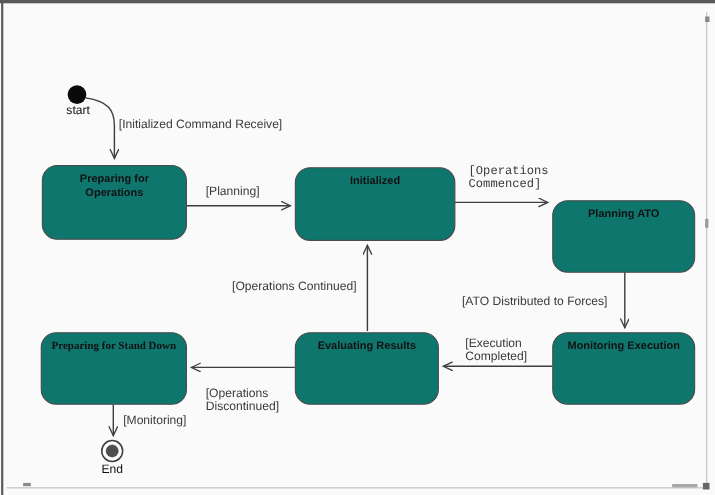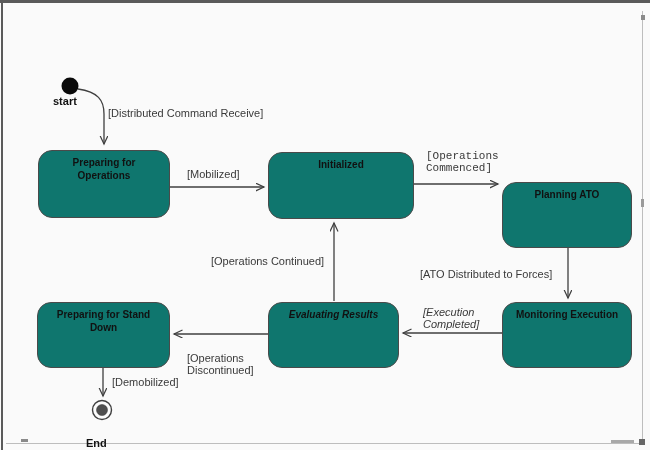--- a/index.html
+++ b/index.html
@@ -34,43 +34,43 @@
     padding:5px 8px 0 8px;
     font-weight:bold;font-size:10px;line-height:13px;
     text-align:center;color:#111;
   }
   .s1{left:38px;top:150px;width:132px;height:68px;}
   .s2{left:268px;top:152px;width:146px;height:67px;}
   .s3{left:502px;top:152px;width:130px;height:66px;margin-top:30px;}
   .s4{left:502px;top:302px;width:130px;height:66px;padding-left:2px;padding-right:2px;}
   .s4 span{white-space:nowrap;}
   .s5{left:268px;top:302px;width:131px;height:66px;}
-  .s5 span{white-space:nowrap;font-style:italic;}
-  .s6{left:37px;top:302px;width:133px;height:66px;}
+  .s5 span{white-space:nowrap;}
+  .s6{left:37px;top:302px;width:133px;height:66px;font-family:Liberation Serif, serif;}
 
   
   .guard{
     position:absolute;font-size:11px;line-height:12px;color:#3a3a3a;
   }
   .nowrap{white-space:nowrap;}
   .g0{left:108px;top:107px;}
   .g1{left:187px;top:168px;}
   .g2{left:426px;top:150px;width:74px;font-family:Liberation Mono, monospace;}
   .g3{left:420px;top:268px;}
-  .g4{left:423px;top:306px;width:68px;font-style:italic;}
+  .g4{left:423px;top:306px;width:68px;}
   .g5{left:211px;top:255px;text-align:right;}
   .g6{left:187px;top:304px;width:82px;margin-top:48px;}
   .g7{left:112px;top:376px;}
 
   
   .node-label{
-    position:absolute;font-size:11px;font-weight:bold;color:#111;
+    position:absolute;font-size:11px;font-weight:normal;color:#111;text-align:center;
   }
   .start-label{left:53px;top:95px;width:36px;}
-  .end-label{left:86px;top:437px;width:32px;}
+  .end-label{left:86px;top:421px;width:32px;}
 </style>
 </head>
 <body>
 
 <div class="stage">
 
   <div class="frame-top"></div>
   <div class="frame-left"></div>
   <div class="frame-right"></div>
   <div class="frame-bottom"></div>
@@ -124,22 +124,22 @@
   <div class="state s4">
     <span>Monitoring Execution</span>
   </div>
   <div class="state s5">
     <span>Evaluating Results</span>
   </div>
   <div class="state s6">
     <span>Preparing for Stand Down</span>
   </div>
 
-  <div class="guard g0 nowrap">[Distributed Command Receive]</div>
-  <div class="guard g1 nowrap">[Mobilized]</div>
+  <div class="guard g0 nowrap">[Initialized Command Receive]</div>
+  <div class="guard g1 nowrap">[Planning]</div>
   <div class="guard g2">[Operations Commenced]</div>
   <div class="guard g3 nowrap">[ATO Distributed to Forces]</div>
   <div class="guard g4">[Execution Completed]</div>
   <div class="guard g5 nowrap">[Operations Continued]</div>
   <div class="guard g6">[Operations Discontinued]</div>
-  <div class="guard g7 nowrap">[Demobilized]</div>
+  <div class="guard g7 nowrap">[Monitoring]</div>
 
 </div>
 
 </body></html>

